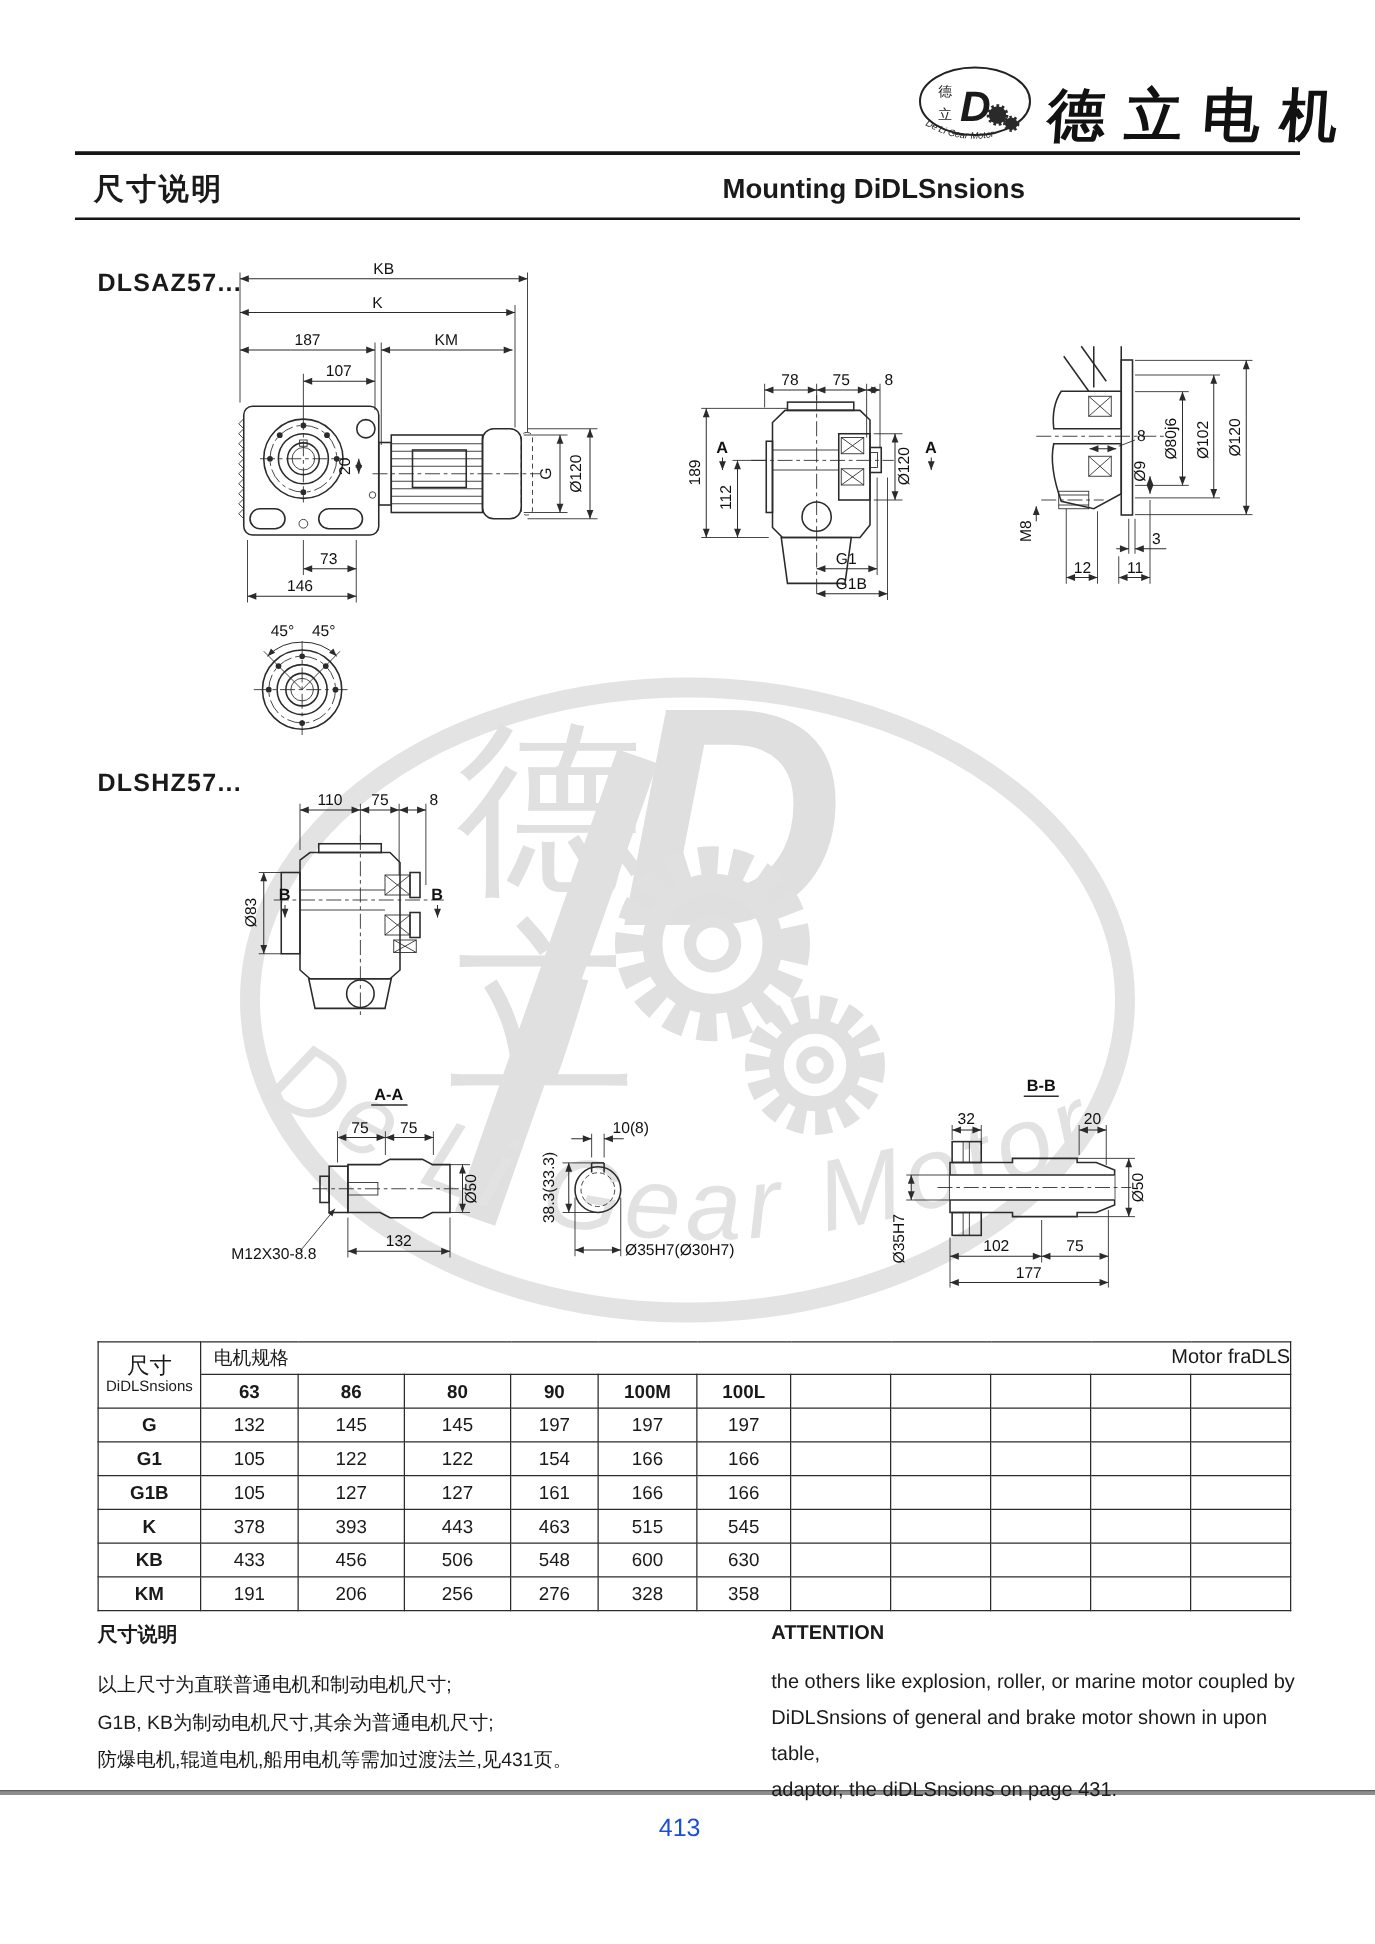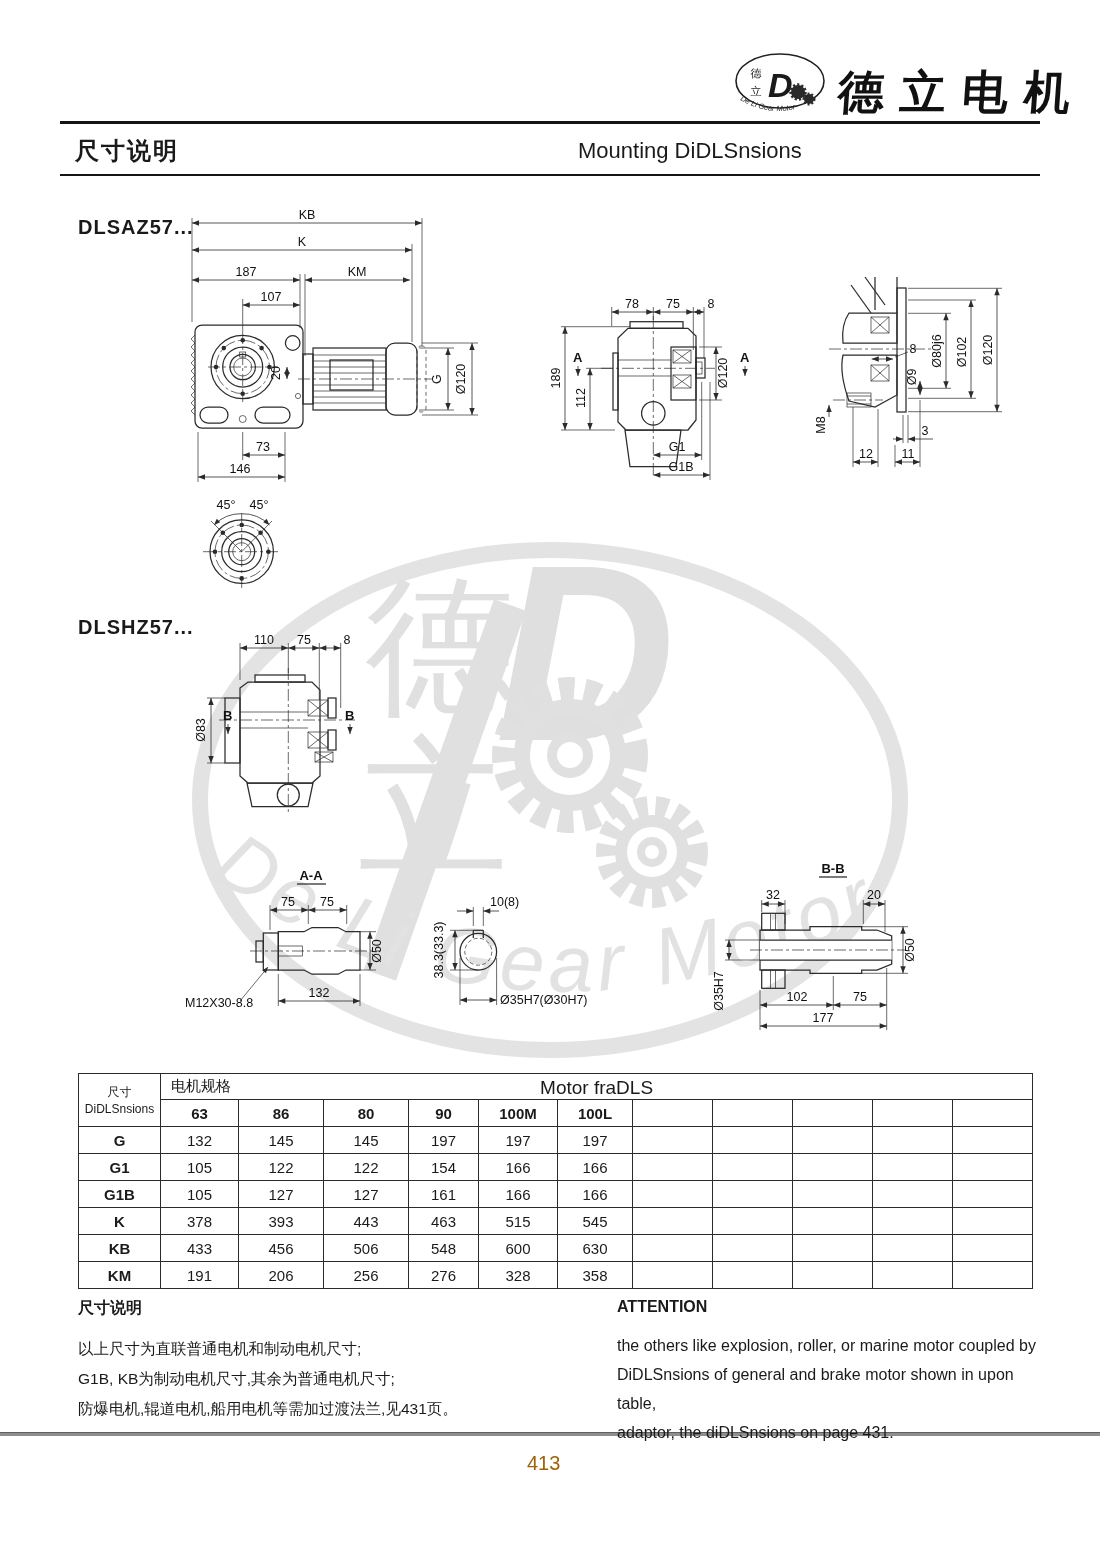--- a/index.html
+++ b/index.html
@@ -5,52 +5,52 @@
   *{margin:0;padding:0;box-sizing:border-box}
   html,body{background:#fff}
   body{width:1100px;height:1555px;position:relative;overflow:hidden;
        font-family:"Liberation Sans","DejaVu Sans",sans-serif;color:#1a1a1a}
   .abs{position:absolute}
   
   .brand-cn{font-family:"DejaVu Serif","Liberation Serif",serif;font-weight:bold;
             font-size:46px;letter-spacing:16px;color:#111;transform:skewX(-4deg)}
   .rule{position:absolute;left:60px;width:980px;background:#151515}
   .title-cn{font-size:24px;font-weight:bold;letter-spacing:2px}
-  .title-en{font-size:22px;font-weight:normal}
+  .title-en{font-size:22px;font-weight:bold}
   .model-label{font-size:20px;font-weight:bold;letter-spacing:1px}
   
   svg{position:absolute;overflow:visible}
   svg text{font-family:"Liberation Sans","DejaVu Sans",sans-serif}
   .ol{fill:none;stroke:#2b2b2b;stroke-width:1.25}
   .tl{fill:none;stroke:#2b2b2b;stroke-width:0.7}
   .dim{fill:none;stroke:#2b2b2b;stroke-width:0.8}
   .cl{fill:none;stroke:#2b2b2b;stroke-width:0.7;stroke-dasharray:12 3 3 3}
   .dl{stroke-dasharray:4 3}
   .d{font-size:12.5px;fill:#111}
   .dt{font-size:13px;font-weight:bold;fill:#111}
   .wm{position:absolute;z-index:0}
   .fg{z-index:2}
   
   table{border-collapse:collapse;table-layout:fixed;width:954px}
   td{border:1px solid #2b2b2b;text-align:center;vertical-align:middle;
      font-size:15px;height:27px;overflow:hidden;white-space:nowrap}
   td.hb{font-weight:bold}
-  .corner-cn{font-size:12px;line-height:19px}
+  .corner-cn{font-size:18px;line-height:19px}
   .corner-en{font-size:12px;line-height:15px}
   .groupcell{position:relative;height:26px}
   .gcn{position:absolute;left:10px;top:3px;font-size:15px}
-  .gen{position:absolute;left:0;top:3px;width:100%;text-align:center;font-size:19px}
+  .gen{position:absolute;left:0;top:3px;width:100%;text-align:right;font-size:16px}
   
   .note-title{font-size:16px;font-weight:bold;margin-bottom:15px}
   .note-line{font-size:15.5px;line-height:30px}
   .note-line-en{font-size:16px;line-height:29px}
   
   .foot-bar{position:absolute;left:0;top:1432px;width:1100px;height:3.5px;
             background:#8e8e8e;border-top:1px solid #606060}
-  .page-num{font-size:20px;color:#a16207}
+  .page-num{font-size:20px;color:#1d4ed8}
 </style>
 </head>
 <body>
 
 <svg class="wm" style="left:140px;top:430px" width="880" height="700" viewBox="0 0 880 700">
   <ellipse cx="410" cy="370" rx="350" ry="250" fill="none" stroke="#e3e3e3" stroke-width="16"></ellipse>
   <text x="300" y="268" font-size="150" fill="#e0e0e0" text-anchor="middle" font-family="DejaVu Serif, serif">德</text>
   <text x="293" y="430" font-size="150" fill="#e0e0e0" text-anchor="middle" font-family="DejaVu Serif, serif">立</text>
   <text x="355" y="310" font-size="250" font-weight="bold" font-style="italic" fill="#dfdfdf">D</text>
   <path d="M370,175 L240,545" stroke="#e0e0e0" stroke-width="34" fill="none"></path>

